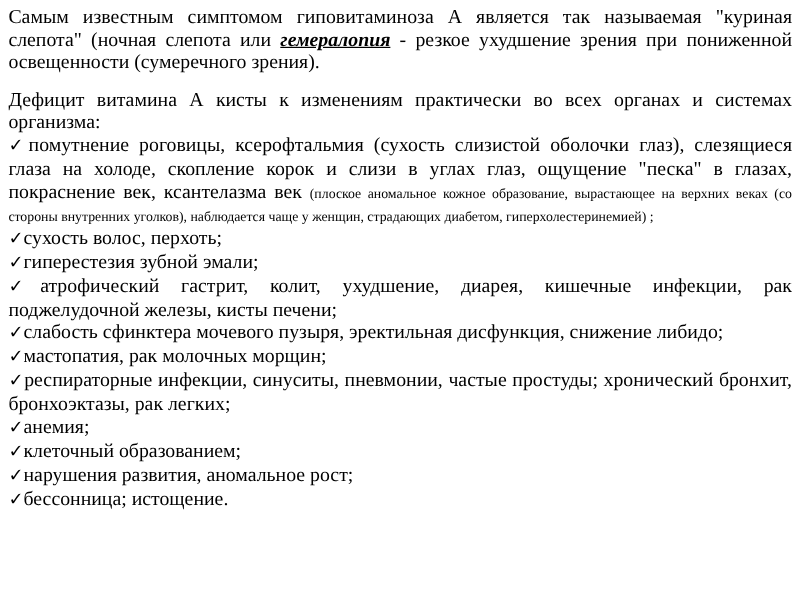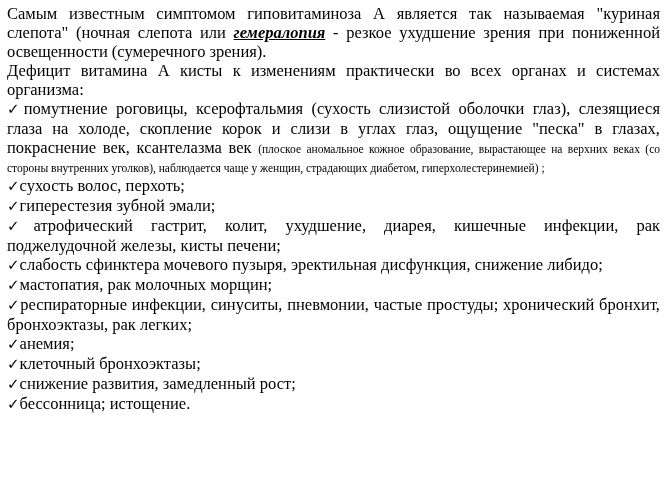--- a/index.html
+++ b/index.html
@@ -15,21 +15,21 @@
   }
   .page {
     width: 666px;
     height: 501px;
     padding: 4px 6px 0 7px;
   }
   .para {
     text-align: justify;
     hyphens: none;
   }
-  .intro { }
+  .intro { margin-bottom: 12px; }
   .term {
     font-weight: bold;
     font-style: italic;
     text-decoration: underline;
   }
   .check {
     font-family: "DejaVu Sans", sans-serif;
     font-size: 15px;
   }
   .small {
@@ -45,17 +45,17 @@
   <p class="para heading">Дефицит витамина А кисты к изменениям практически во всех органах и системах организма:</p>
   <div id="symptom-list">
       <p class="para item"><span class="check">✓</span><span class="normal">помутнение роговицы, ксерофтальмия (сухость слизистой оболочки глаз), слезящиеся глаза на холоде, скопление корок и слизи в углах глаз, ощущение "песка" в глазах, покраснение век, ксантелазма век </span><span class="small">(плоское аномальное кожное образование, вырастающее на верхних веках (со стороны внутренних уголков), наблюдается чаще у женщин, страдающих диабетом, гиперхолестеринемией) ;</span></p>
       <p class="para item"><span class="check">✓</span><span class="normal">сухость волос, перхоть;</span></p>
       <p class="para item"><span class="check">✓</span><span class="normal">гиперестезия зубной эмали;</span></p>
       <p class="para item"><span class="check">✓</span><span class="normal">атрофический гастрит, колит, ухудшение, диарея, кишечные инфекции, рак поджелудочной железы, кисты печени;</span></p>
       <p class="para item"><span class="check">✓</span><span class="normal">слабость сфинктера мочевого пузыря, эректильная дисфункция, снижение либидо;</span></p>
       <p class="para item"><span class="check">✓</span><span class="normal">мастопатия, рак молочных морщин;</span></p>
       <p class="para item"><span class="check">✓</span><span class="normal">респираторные инфекции, синуситы, пневмонии, частые простуды; хронический бронхит, бронхоэктазы, рак легких;</span></p>
       <p class="para item"><span class="check">✓</span><span class="normal">анемия;</span></p>
-      <p class="para item"><span class="check">✓</span><span class="normal">клеточный бронхоэктазы;</span></p>
-      <p class="para item"><span class="check">✓</span><span class="normal">снижение развития, замедленный рост;</span></p>
+      <p class="para item"><span class="check">✓</span><span class="normal">клеточный образованием;</span></p>
+      <p class="para item"><span class="check">✓</span><span class="normal">нарушения развития, аномальное рост;</span></p>
       <p class="para item"><span class="check">✓</span><span class="normal">бессонница; истощение.</span></p>
     </div>
 </div>
 
 </body></html>

